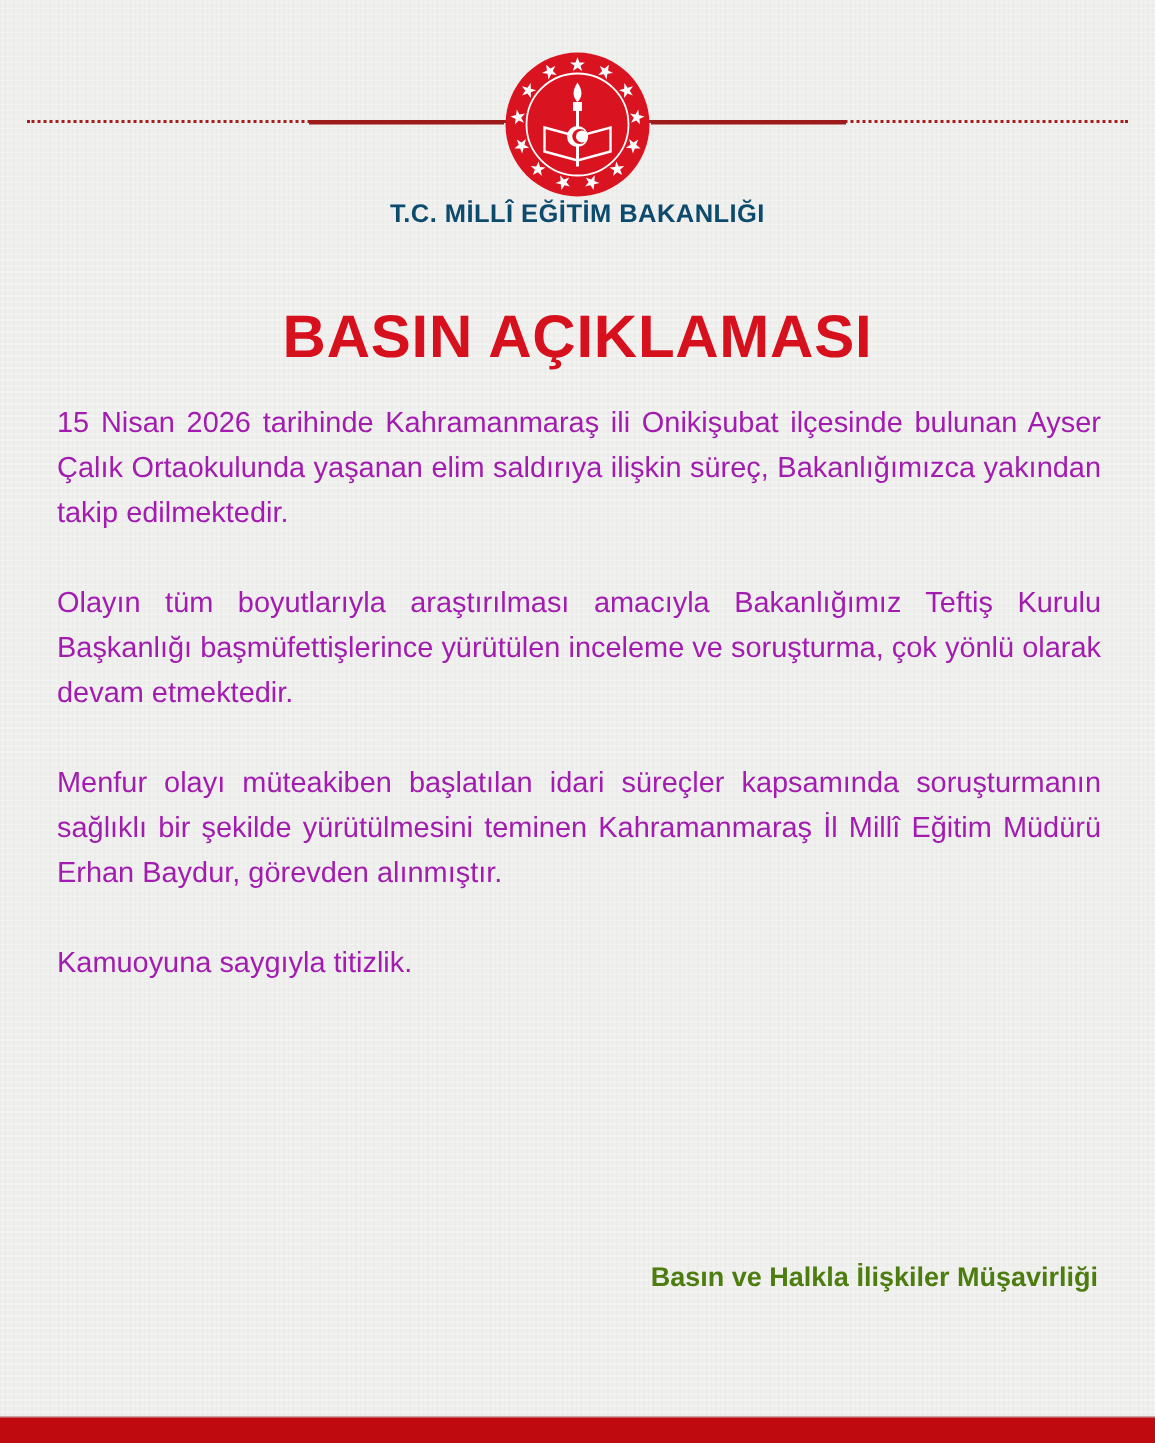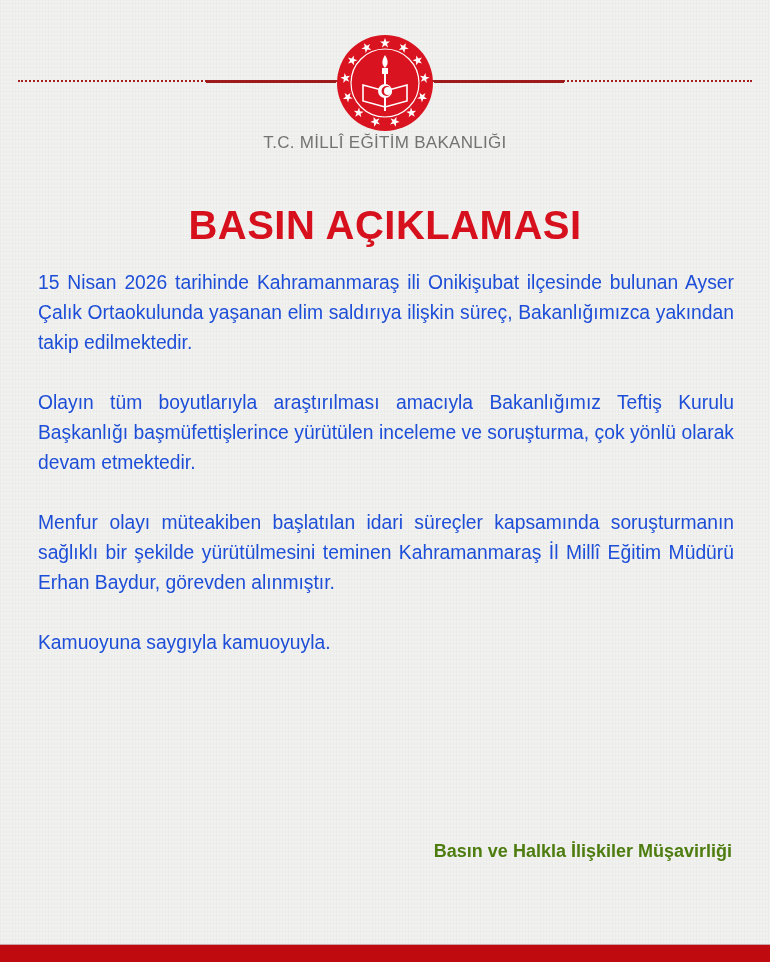--- a/index.html
+++ b/index.html
@@ -19,29 +19,29 @@
   .header-line { position:absolute; top:80px; height:2px; }
   .line-left { left:18px; width:320px;
     background:linear-gradient(90deg, transparent 0, transparent 0) ;
     border-top:2px dotted #a3201f; height:0; }
   .line-right { right:18px; width:320px; border-top:2px dotted #a3201f; height:0; }
   .line-solid-l { position:absolute; top:80px; left:206px; width:130px; height:3px; background:#9e1b1b; }
   .line-solid-r { position:absolute; top:80px; right:206px; width:130px; height:3px; background:#9e1b1b; }
   .emblem { position:absolute; left:335px; top:33px; width:100px; height:100px; }
   .ministry {
     position:absolute; top:133px; left:0; width:770px; text-align:center;
-    font-weight:normal; font-size:17px; color:#737373; letter-spacing:0.3px;
+    font-weight:bold; font-size:17px; color:#0c4a6e; letter-spacing:0.3px;
   }
   .title {
     position:absolute; top:191px; left:0; width:770px; text-align:center;
     font-weight:bold; font-size:40px; color:#d7101e; letter-spacing:0.5px;margin-top:12px;
   }
   .body {
     position:absolute; top:268px; left:38px; width:696px;
-    font-size:19.3px; line-height:30px; color:#1d4ed8;
+    font-size:19.3px; line-height:30px; color:#a21caf;
   }
   .body p { margin:0 0 30px 0; text-align:justify; }
   .body p.last-left { text-align:left; }
   .signature {
     position:absolute; top:841px; right:38px;
     font-weight:bold; font-size:18px; color:#4d7c0f;
   }
   .footer-bar {
     position:absolute; left:0; bottom:0; width:770px; height:17px;
     background:#bf0a10; border-top:1px solid #c9a5a5;
@@ -86,18 +86,18 @@
   <circle cx="53" cy="58" r="4" fill="#fff"></circle>
 </svg>
 
 <div class="ministry">T.C. MİLLÎ EĞİTİM BAKANLIĞI</div>
 <div class="title">BASIN AÇIKLAMASI</div>
 
 <div class="body">
   <p>15 Nisan 2026 tarihinde Kahramanmaraş ili Onikişubat ilçesinde bulunan Ayser Çalık Ortaokulunda yaşanan elim saldırıya ilişkin süreç, Bakanlığımızca yakından takip edilmektedir.</p>
   <p>Olayın tüm boyutlarıyla araştırılması amacıyla Bakanlığımız Teftiş Kurulu Başkanlığı başmüfettişlerince yürütülen inceleme ve soruşturma, çok yönlü olarak devam etmektedir.</p>
   <p>Menfur olayı müteakiben başlatılan idari süreçler kapsamında soruşturmanın sağlıklı bir şekilde yürütülmesini teminen Kahramanmaraş İl Millî Eğitim Müdürü Erhan Baydur, görevden alınmıştır.</p>
-  <p class="last-left">Kamuoyuna saygıyla kamuoyuyla.</p>
+  <p class="last-left">Kamuoyuna saygıyla titizlik.</p>
 </div>
 
 <div class="signature">Basın ve Halkla İlişkiler Müşavirliği</div>
 
 <div class="footer-bar"></div>
 
 </body></html>

